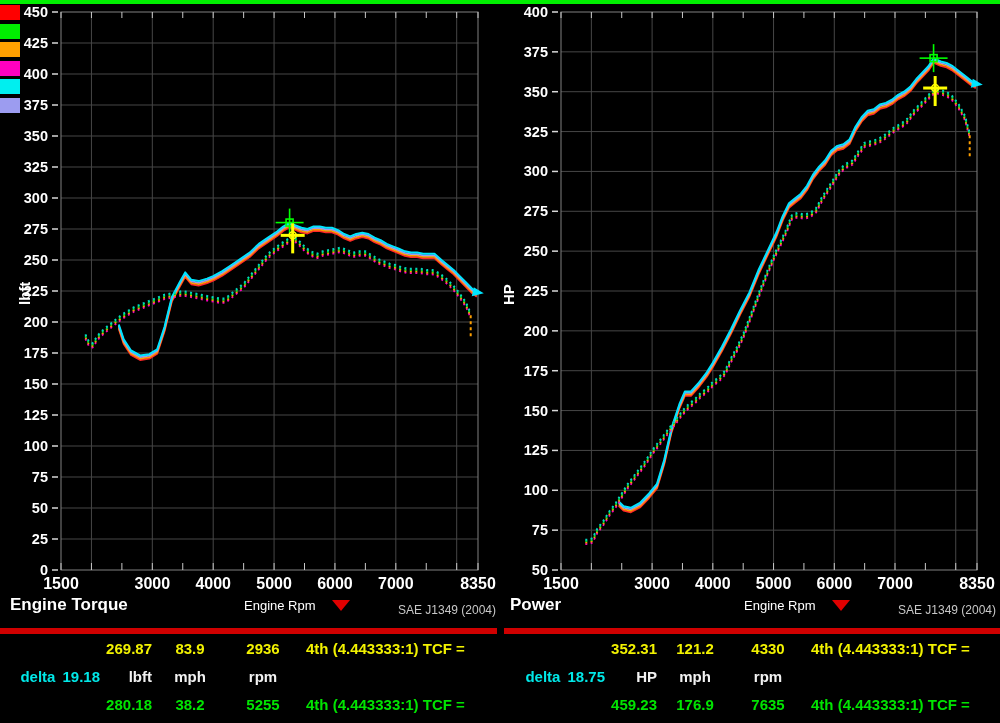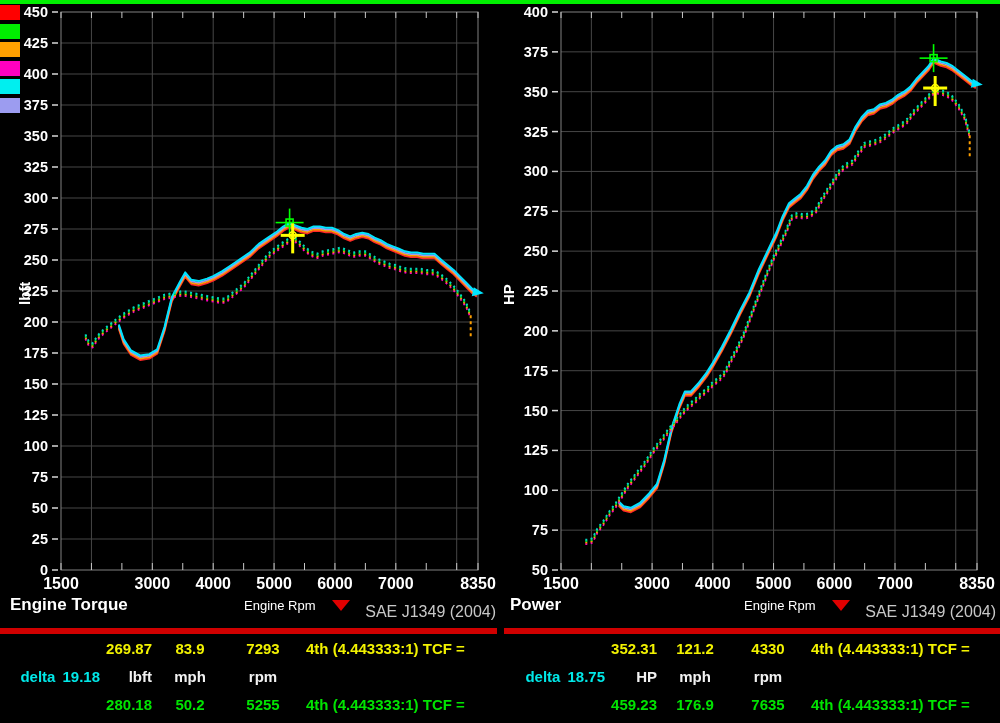--- a/index.html
+++ b/index.html
@@ -9,21 +9,21 @@
   #legend{position:absolute;left:0;top:4px;width:22px;height:120px;}
   .swatch{position:absolute;left:0;width:20px;height:15px;}
   .panel{position:absolute;top:4px;width:500px;height:624px;}
   .panel svg{display:block;}
   .chead{position:absolute;left:0;top:587px;width:100%;height:37px;}
   .ctitle{position:absolute;left:10px;top:4px;font-size:17px;font-weight:700;color:#fff;}
   .xgrp{position:absolute;left:244px;top:7px;display:flex;align-items:center;gap:16px;cursor:pointer;}
   .xgrp .xlab{font-size:13px;color:#fff;}
   .tri{width:0;height:0;border-left:9px solid transparent;border-right:9px solid transparent;
        border-top:11px solid #e00000;}
-  .note{position:absolute;right:4px;top:12px;font-size:16px;color:#c8c8c8;}
+  .note{position:absolute;right:4px;top:12px;font-size:12px;color:#c8c8c8;}
   .reddiv{position:absolute;top:628px;height:6px;background:#cf0000;}
   .readout{position:absolute;top:634px;height:89px;color:#fff;font-size:15px;font-weight:700;}
   .rrow{position:absolute;left:0;width:100%;display:flex;align-items:baseline;}
   .rrow .c1{width:100px;text-align:right;}
   .rrow .c2{width:52px;text-align:right;}
   .rrow .c3{width:76px;text-align:center;}
   .rrow .c4{width:70px;text-align:center;}
   .rrow .c5{flex:1;text-align:left;padding-left:8px;}
   .yellowtxt{color:#f2f200;}
   .greentxt{color:#00e400;}
@@ -295,34 +295,34 @@
   </section>
 
   <div class="reddiv" style="left:0;width:497px;"></div>
   <div class="reddiv" style="left:504px;width:496px;"></div>
 
   <div class="readout" style="left:0;width:497px;">
     <div class="rrow r1 yellowtxt">
       <span class="c1"></span>
       <span class="c2">269.87</span>
       <span class="c3">83.9</span>
-      <span class="c4">7293</span>
+      <span class="c4">2936</span>
       <span class="c5">4th (4.443333:1) TCF =</span>
     </div>
     <div class="rrow r2">
       <span class="c1 cyantxt"><span class="dsp">delta</span><span>19.18</span></span>
       <span class="c2 whitetxt">lbft</span>
       <span class="c3 whitetxt">mph</span>
       <span class="c4 whitetxt">rpm</span>
       <span class="c5"></span>
     </div>
     <div class="rrow r3 greentxt">
       <span class="c1"></span>
       <span class="c2">280.18</span>
-      <span class="c3">50.2</span>
+      <span class="c3">38.2</span>
       <span class="c4">5255</span>
       <span class="c5">4th (4.443333:1) TCF =</span>
     </div>
   </div>
 
   <div class="readout" style="left:505px;width:495px;">
     <div class="rrow r1 yellowtxt">
       <span class="c1"></span>
       <span class="c2">352.31</span>
       <span class="c3">121.2</span>

